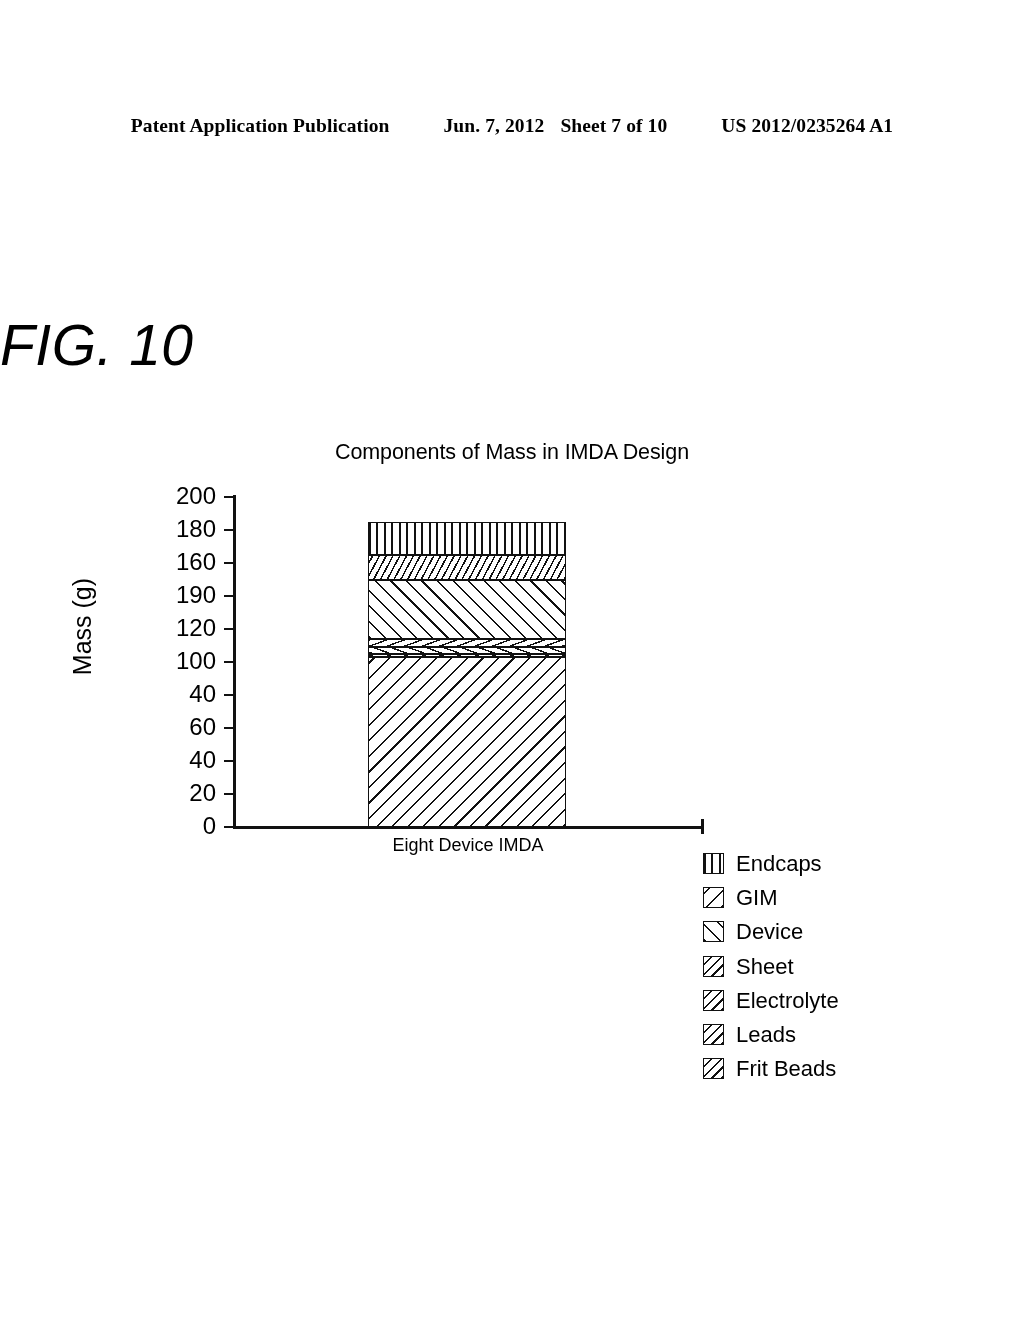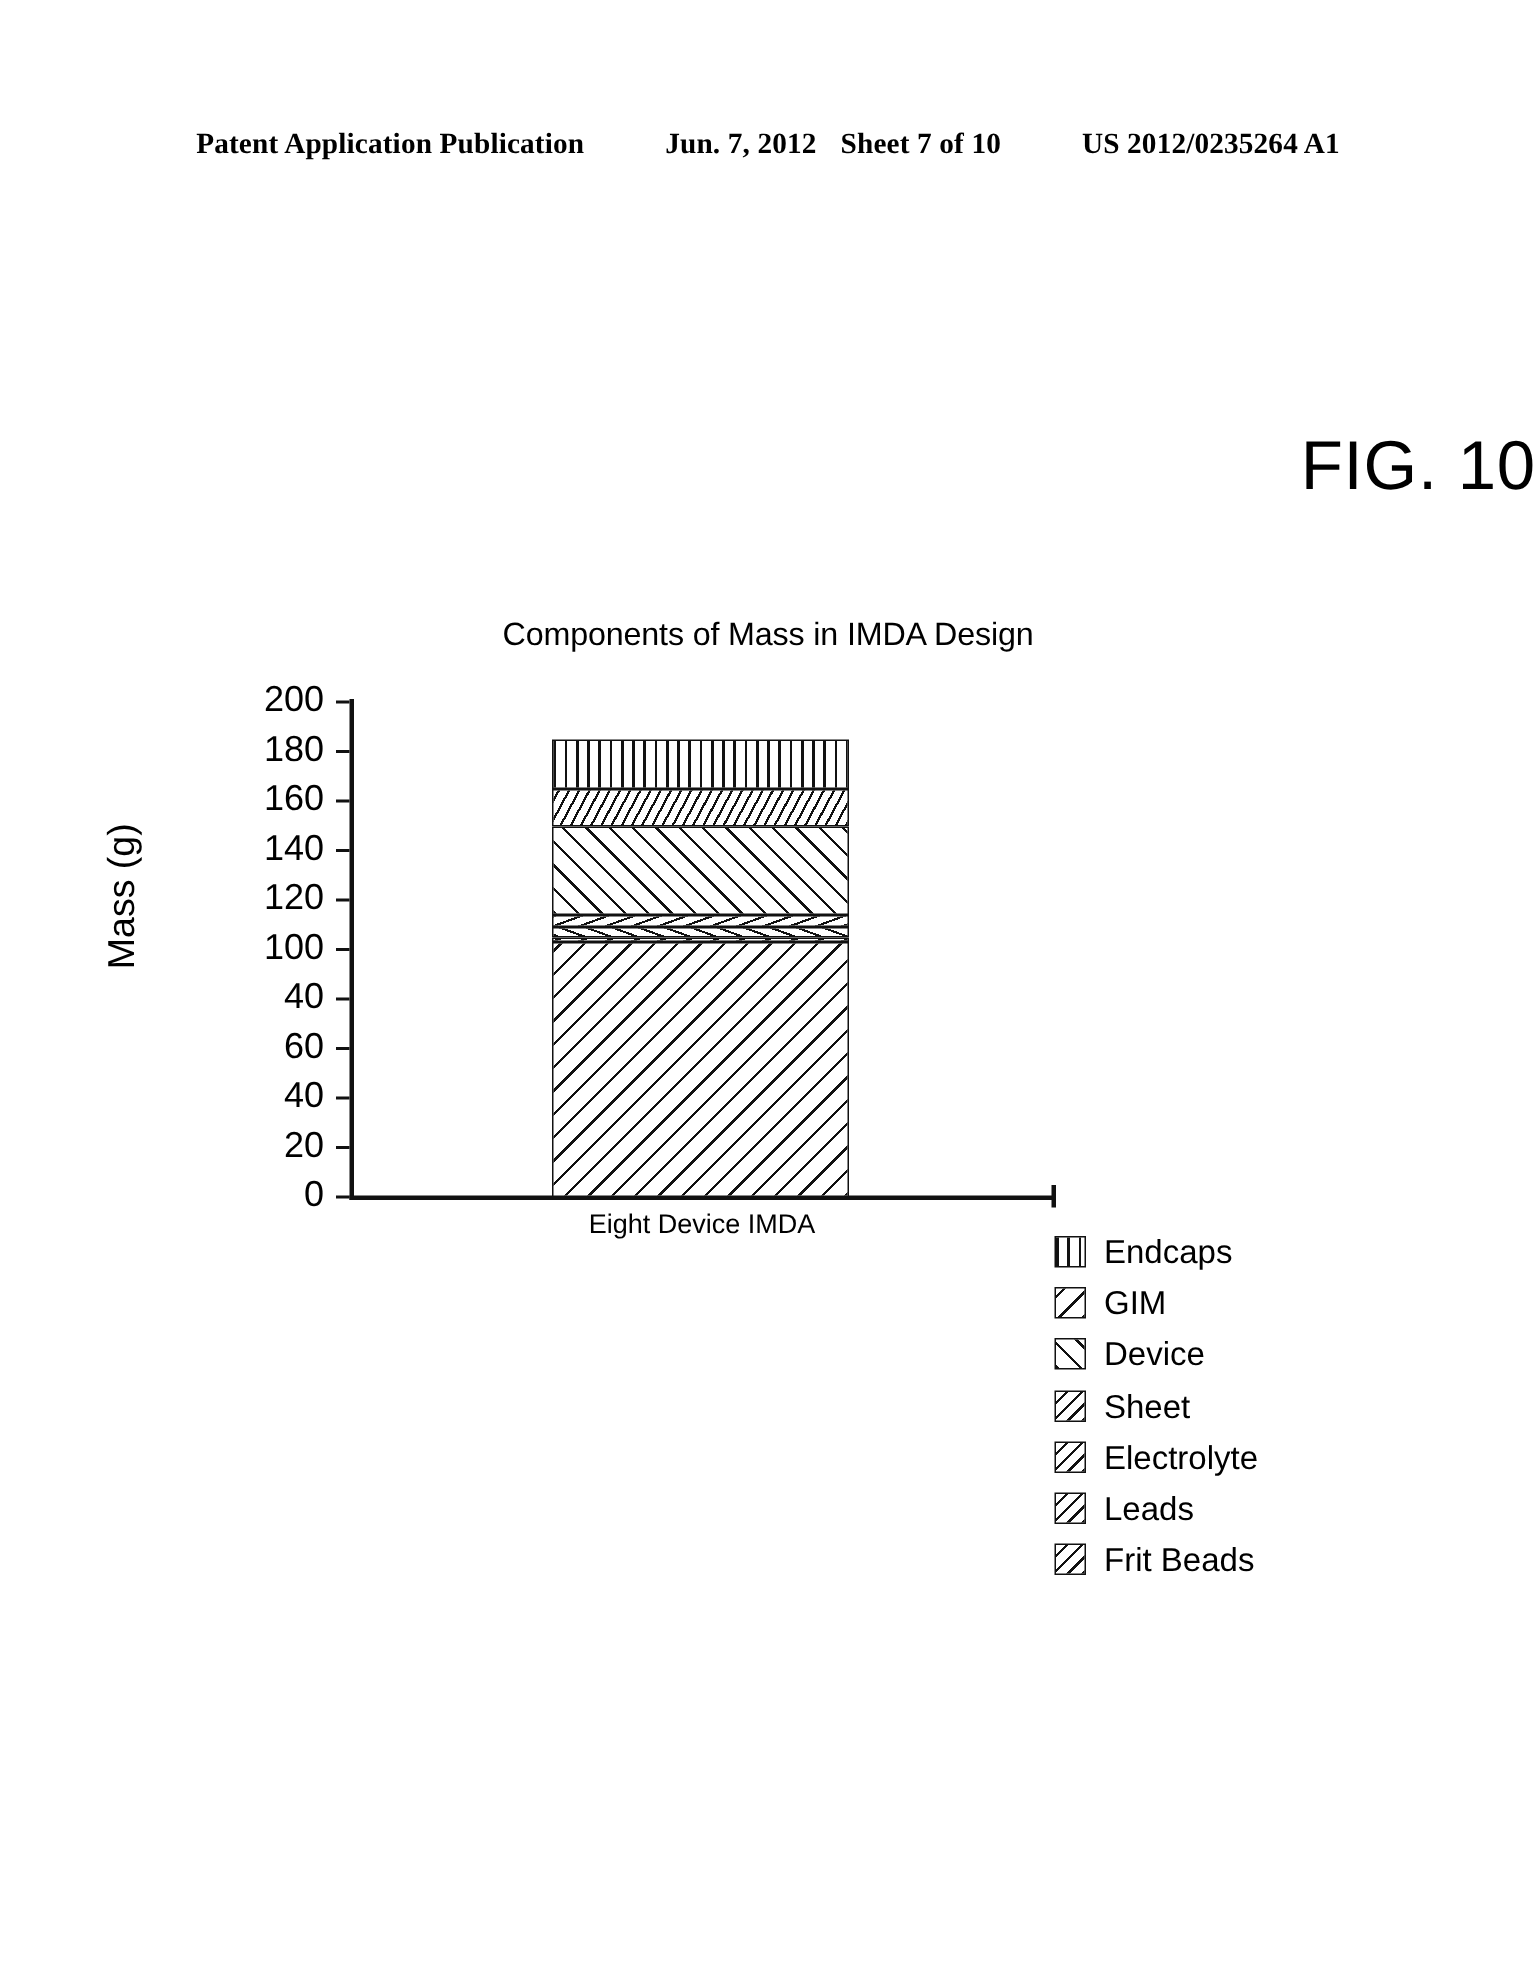--- a/index.html
+++ b/index.html
@@ -4,43 +4,44 @@
 <style>
   html,body{margin:0;padding:0;}
   body{
     width:1024px;height:1320px;
     background:#ffffff;
     font-family:"Liberation Sans", sans-serif;
     color:#000;
     position:relative;
     overflow:hidden;
   }
-  .page{position:absolute;inset:0;}
+  .page{position:absolute;inset:0;margin-top:29px;}
 
   
   .pat-header{
     position:absolute;left:0;right:0;top:86px;
     display:flex;justify-content:center;align-items:baseline;
     font-family:"Liberation Serif", serif;
     font-weight:bold;
     font-size:19.5px;
     letter-spacing:0.1px;
     white-space:nowrap;
   }
   .pat-header .h-pub{margin-right:54px;}
   .pat-header .h-date{margin-right:16px;}
   .pat-header .h-sheet{margin-right:54px;}
 
   
   .fig-label{
     position:absolute;left:0;right:0;top:283px;
-    text-align:right;
-    font-size:46px;
+    text-align:left;
+    font-size:57px;
     letter-spacing:0.5px;
     font-weight:400;
+    font-style:italic;
   }
 
   
   .chart-title{
     position:absolute;left:0;right:0;top:411px;
     text-align:center;
     font-size:21.5px;
     font-weight:400;
     letter-spacing:-0.1px;
   }
@@ -185,21 +186,21 @@
         <div class="ylabel-txt" style="left: 96px; top: 719px;">40</div>
         <div class="ytick" style="top: 697.9px;"></div>
         <div class="ylabel-txt" style="left: 96px; top: 686px;">60</div>
         <div class="ytick" style="top: 664.9px;"></div>
         <div class="ylabel-txt" style="left: 96px; top: 653px;">40</div>
         <div class="ytick" style="top: 631.9px;"></div>
         <div class="ylabel-txt" style="left: 96px; top: 620px;">100</div>
         <div class="ytick" style="top: 598.9px;"></div>
         <div class="ylabel-txt" style="left: 96px; top: 587px;">120</div>
         <div class="ytick" style="top: 565.9px;"></div>
-        <div class="ylabel-txt" style="left: 96px; top: 554px;">140</div>
+        <div class="ylabel-txt" style="left: 96px; top: 554px;">190</div>
         <div class="ytick" style="top: 532.9px;"></div>
         <div class="ylabel-txt" style="left: 96px; top: 521px;">160</div>
         <div class="ytick" style="top: 499.9px;"></div>
         <div class="ylabel-txt" style="left: 96px; top: 488px;">180</div>
         <div class="ytick" style="top: 466.9px;"></div>
         <div class="ylabel-txt" style="left: 96px; top: 455px;">200</div>
       </div>
 
     <div class="bar" id="stacked-bar" style="top: 468px; height: 330px;">
         <div class="seg hatch-vert" style="top: 24.75px; height: 33px;"></div>

